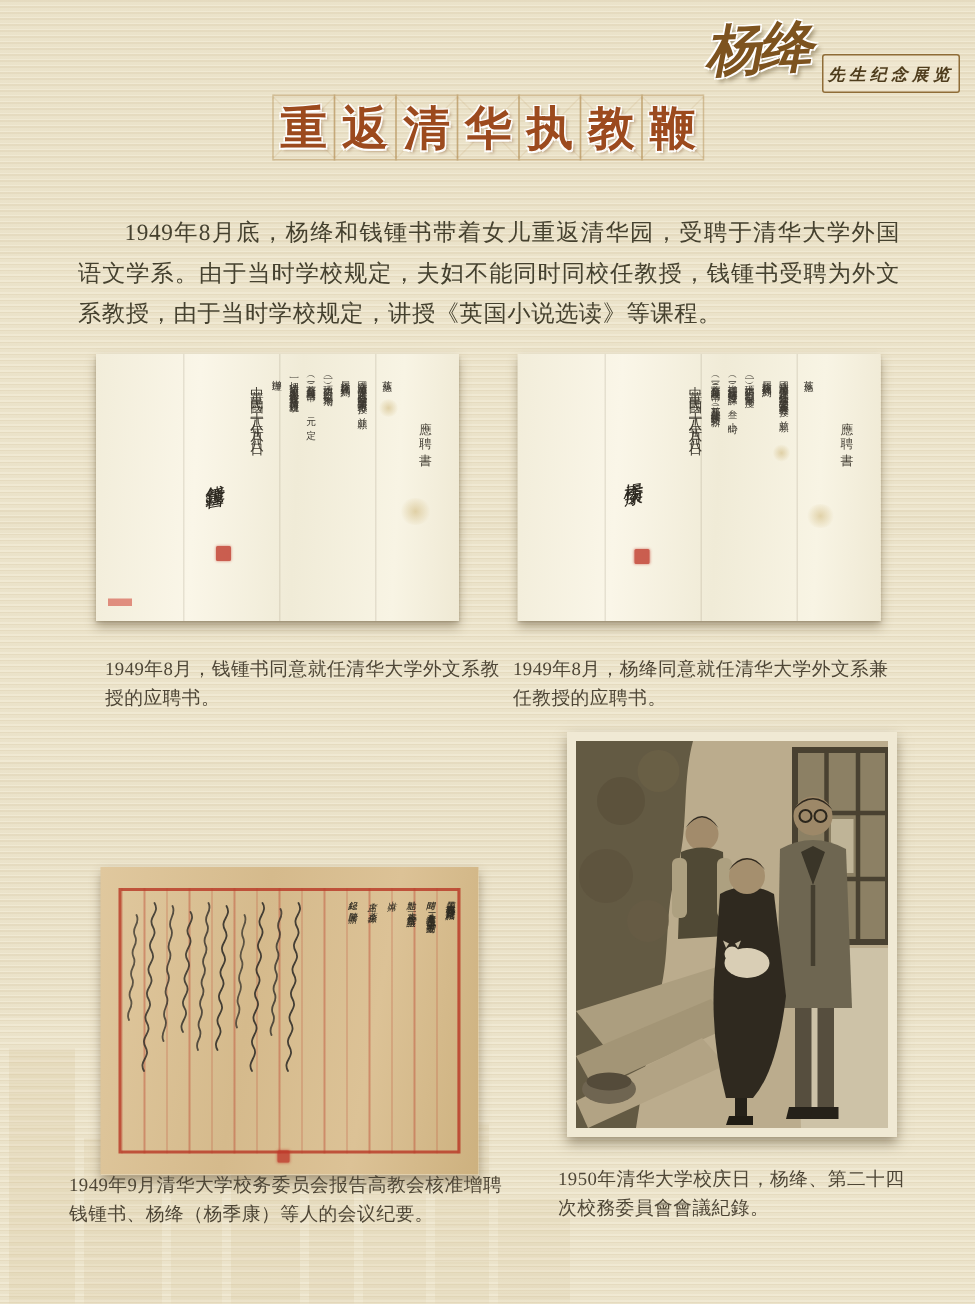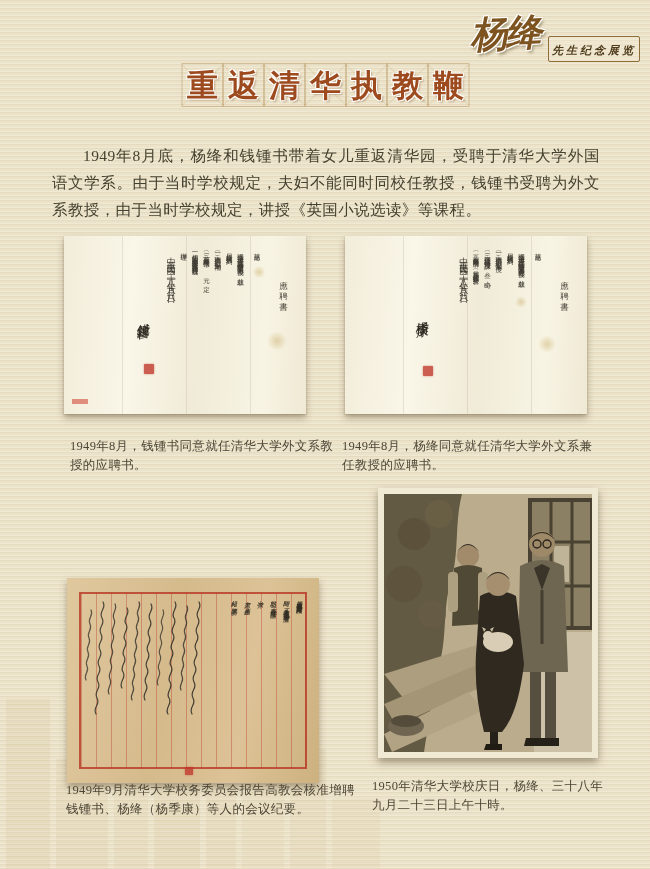--- a/index.html
+++ b/index.html
@@ -73,21 +73,21 @@
     position:absolute;font-size:13px;font-style:italic;color:#2c2820;
     transform:rotate(-10deg);letter-spacing:1px;writing-mode:vertical-rl;text-orientation:upright;
   }
   .seal{position:absolute;width:10px;height:10px;background:#c0392b;opacity:.8;border-radius:1px;box-shadow:0 0 2px rgba(192,57,43,.8);}
   .stain{position:absolute;border-radius:50%;background:radial-gradient(circle,rgba(197,168,96,.45),rgba(197,168,96,0) 70%);}
   .red-mark{position:absolute;width:16px;height:5px;background:rgba(205,60,45,.55);filter:blur(.4px);}
   
   .caption{position:absolute;font-size:12.5px;line-height:1.55;color:#4e4636;letter-spacing:.3px;}
   .cap1{left:57px;top:424px;width:266px;margin-left:13px;}
   .cap2{left:342px;top:424px;width:262px;}
-  .cap3{left:66px;top:768px;width:294px;}
+  .cap3{left:46px;top:768px;width:294px;}
   .cap4{left:372px;top:764px;width:234px;}
   
   .minutes{
     position:absolute;left:67px;top:578px;width:252px;height:205px;
     background:linear-gradient(100deg,#e0c89e 0%,#d5ba8c 40%,#dcc296 70%,#cdb17f 100%);
     box-shadow:0 4px 7px rgba(90,72,42,.45);
   }
   .m-frame{
     position:absolute;inset:14px 12px;border:2px solid rgba(186,62,42,.85);
     background-image:repeating-linear-gradient(90deg,rgba(186,62,42,.40) 0 1px,transparent 1px 15px);
@@ -277,13 +277,13 @@
     <path d="M100 138 l-2 -5 l4 2 Z" fill="#cfc4aa"></path>
     <path d="M108 138 l2 -5 l-4 2 Z" fill="#cfc4aa"></path>
     <rect x="106" y="238" width="8" height="12" fill="#16130e"></rect>
     <path d="M102 250 h16 v6 h-18 Z" fill="#100d09"></path>
 
     <rect x="0" y="0" width="208" height="258" fill="#8a7a5a" opacity=".14"></rect>
   </svg>
 </div>
 
 <p class="caption cap3">1949年9月清华大学校务委员会报告高教会核准增聘钱锺书、杨绛（杨季康）等人的会议纪要。</p>
-<p class="caption cap4">1950年清华大学校庆日，杨绛、三十八年九月二十三日上午十時。</p>
+<p class="caption cap4">1950年清华大学校庆日，杨绛、第二十四次校務委員會會議紀錄。</p>
 
 </body></html>

